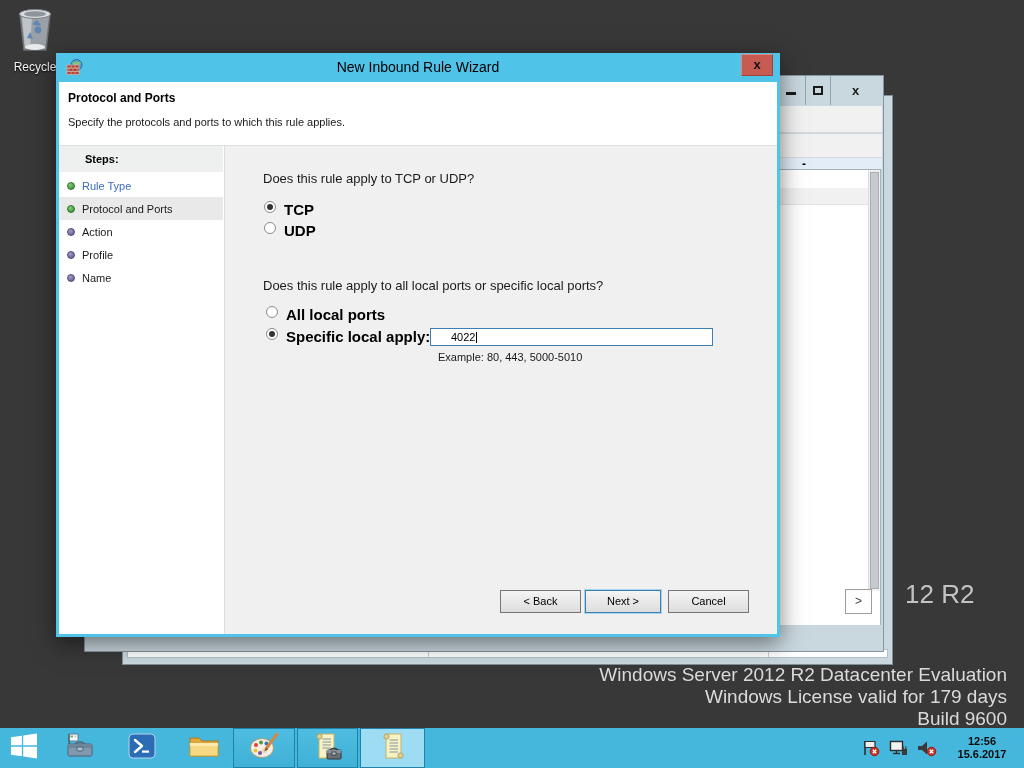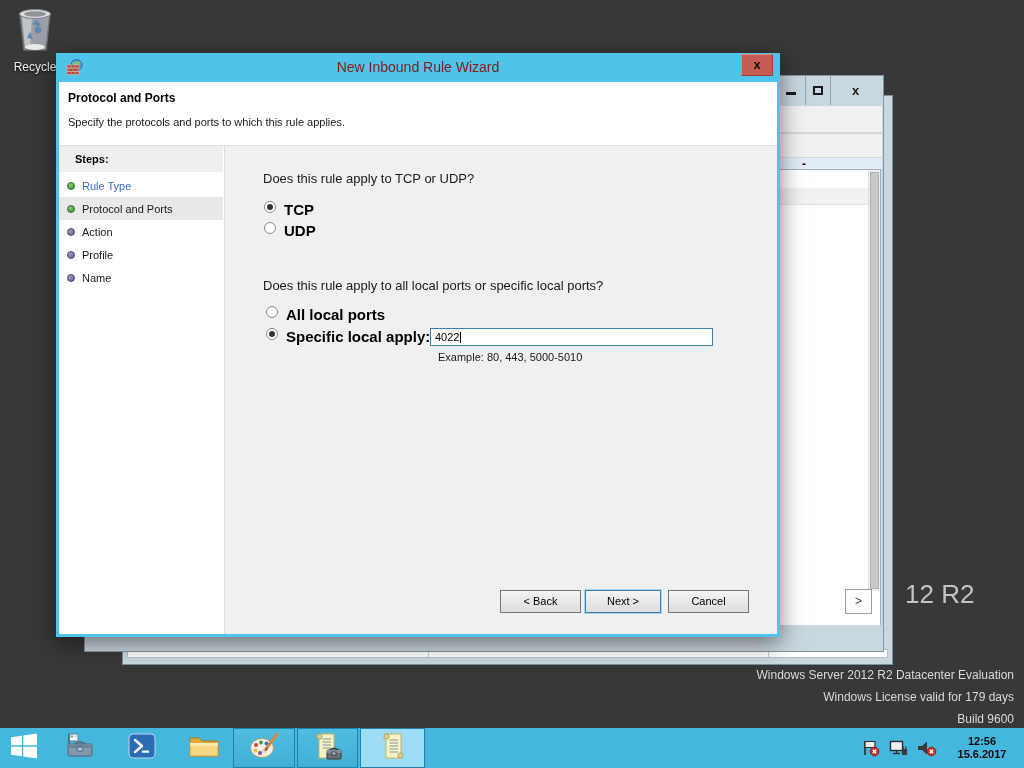--- a/index.html
+++ b/index.html
@@ -10,21 +10,21 @@
     font-family:"Liberation Sans", sans-serif;
     -webkit-font-smoothing:antialiased;
   }
   .desktop { position:relative; width:1024px; height:768px; }
   .abs { position:absolute; }
 
   
   .recycle { left:6px; top:6px; width:58px; text-align:center; z-index:1; }
   .recycle .label { color:#f2f2f2; font-size:12px; margin-top:2px; text-shadow:0 1px 2px #000; }
   .watermark { left:905px; top:579px; color:#c3c3c3; font-size:26px; letter-spacing:0px; z-index:1; }
-  .license { right:10px; top:664px; text-align:right; color:#dadada; font-size:12px; line-height:22px; z-index:1; }
+  .license { right:17px; top:664px; text-align:right; color:#dadada; font-size:19px; line-height:22px; z-index:1; }
 
   
   .win-b { left:122px; top:95px; width:771px; height:570px; background:#c9d7de; border:1px solid #7e909b; z-index:5; }
   .win-b .statusbar { position:absolute; left:4px; right:4px; top:553px; height:9px; background:#ffffff; border:1px solid #b3bfc6; }
   .win-b .statusdiv { position:absolute; top:0; bottom:0; width:1px; background:#c9d1d6; }
 
   .win-a { left:84px; top:75px; width:800px; height:577px; background:#c9d7de; border:1px solid #84959f; z-index:6; }
   .win-a .titlebar { position:absolute; left:0; top:0; right:0; height:29px; background:#c9d7de; }
   .win-a .capbtns { position:absolute; right:3px; top:0px; height:29px; display:flex; }
   .win-a .capbtn { height:29px; border-left:1px solid #93a4ad; display:flex; align-items:center; justify-content:center; }
@@ -39,43 +39,43 @@
   .win-a .panelhdr { position:absolute; left:0; right:12px; top:18px; height:17px; background:#f1f1f1; border-bottom:1px solid #e2e2e2; }
   .win-a .vscroll { position:absolute; right:0px; top:0px; bottom:34px; width:12px; background:#f0f0f0; border-left:1px solid #dcdcdc; }
   .win-a .vthumb { position:absolute; left:1px; right:1px; top:2px; bottom:2px; background:#c4cacd; border:1px solid #a9afb3; }
   .win-a .morebtn { position:absolute; left:757px; top:419px; width:27px; height:25px; background:#fdfdfd; border:1px solid #9d9d9d; font-size:12px; color:#444; text-align:center; line-height:23px; }
   .win-a .bottomchrome { position:absolute; left:0; right:0; bottom:0; height:26px; background:#c9d7de; }
 
   
   .wizard { left:56px; top:53px; width:724px; height:584px; background:#4fc3e8; box-shadow:0 6px 22px rgba(0,0,0,0.5); z-index:20; }
   .wizard .titlebar { position:absolute; left:0; top:0; right:0; height:29px; }
   .wizard .wicon { position:absolute; left:10px; top:6px; width:17px; height:17px; }
-  .wizard .wtitle { position:absolute; left:0; right:0; top:0; height:29px; text-align:center; line-height:29px; font-size:14px; color:#7f1d1d; }
+  .wizard .wtitle { position:absolute; left:0; right:0; top:0; height:29px; text-align:center; line-height:29px; font-size:14px; color:#000000; }
   .wizard .closebtn { position:absolute; left:685px; top:1px; width:32px; height:22px; background:#c75b52; border:1px solid #9d4339; border-top-color:#d98b84; border-left-color:#d98b84; text-align:center; font-size:13px; font-weight:bold; color:#111; line-height:20px; }
   .wizard .inner { position:absolute; left:3px; right:3px; top:29px; bottom:3px; background:#ffffff; }
   .wizard .hdr-title { position:absolute; left:9px; top:9px; font-size:12px; font-weight:bold; color:#000; }
   .wizard .hdr-sub { position:absolute; left:9px; top:34px; font-size:11px; color:#1a1a1a; }
   .wizard .body { position:absolute; left:0; right:0; top:63px; bottom:0; background:#f0f0f0; border-top:1px solid #dfdfdf; }
 
   .sidebar { position:absolute; left:0; top:0; bottom:0; width:166px; background:#ffffff; border-right:1px solid #dcdcdc; }
-  .steps-hdr { position:absolute; left:0; right:1px; top:0; height:26px; background:#eef0f0; font-size:11px; font-weight:bold; color:#000; line-height:26px; padding-left:16px; }
+  .steps-hdr { position:absolute; left:0; right:1px; top:0; height:26px; background:#eef0f0; font-size:11px; font-weight:bold; color:#000; line-height:26px; padding-left:26px; }
   .step-row { position:absolute; left:0; right:1px; height:23px; display:flex; align-items:center; }
   .step-row.current { background:#e9e9e9; }
   .bullet { width:8px; height:8px; border-radius:50%; margin:0 7px 0 8px; flex:0 0 auto; }
   .b-done { background:radial-gradient(circle at 35% 30%, #8cca7c, #2e8b2e); border:1px solid #2a7329; }
   .b-pend { background:radial-gradient(circle at 35% 30%, #a29bc6, #5c5688); border:1px solid #4d4876; }
   .step-label { font-size:11px; color:#1a1a1a; }
   .step-label.link { color:#3a6cc0; }
 
   .content { position:absolute; left:167px; right:0; top:0; bottom:0; font-size:11px; color:#1a1a1a; }
   .question { position:absolute; font-size:13px; color:#1a1a1a; }
   .radio { position:absolute; width:12px; height:12px; border:1px solid #8a8a8a; border-radius:50%; background:#fff; }
   .radio.sel::after { content:""; position:absolute; left:2px; top:2px; width:6px; height:6px; border-radius:50%; background:#333; }
   .radio-label { position:absolute; font-size:15px; font-weight:bold; color:#000; }
-  .portbox { position:absolute; left:204px; top:182px; width:283px; height:18px; background:#fff; border:1px solid #3c7fb1; font-size:11px; color:#000; line-height:16px; padding-left:4px; }
+  .portbox { position:absolute; left:204px; top:182px; width:283px; height:18px; background:#fff; border:1px solid #3c7fb1; font-size:11px; color:#000; line-height:16px; padding-left:20px; }
   .caret { display:inline-block; width:1px; height:11px; background:#000; vertical-align:-2px; margin-left:1px; }
   .example { position:absolute; left:212px; top:205px; font-size:11px; color:#1a1a1a; }
 
   .wbtn { position:absolute; top:444px; height:23px; background:linear-gradient(#f4f4f4,#dddddd); border:1px solid #757575; font-size:11px; color:#000; text-align:center; line-height:21px; }
   .wbtn.back { left:274px; width:81px; }
   .wbtn.next { left:359px; width:76px; border:1px solid #3c7fb1; box-shadow:0 0 0 1px #a8d3ea; }
   .wbtn.cancel { left:442px; width:81px; }
 
   
   .taskbar { position:absolute; left:0; bottom:0; width:1024px; height:40px; background:#45b7dd; z-index:50; }

